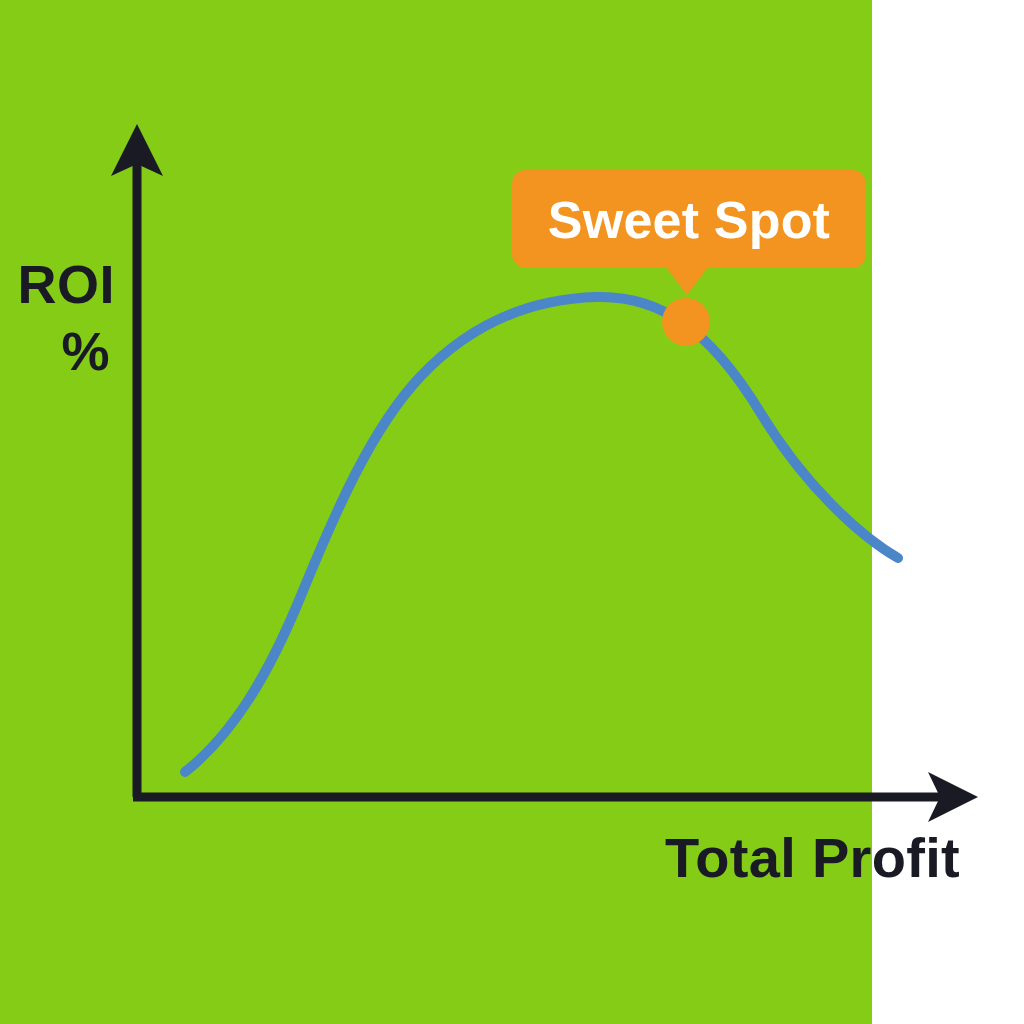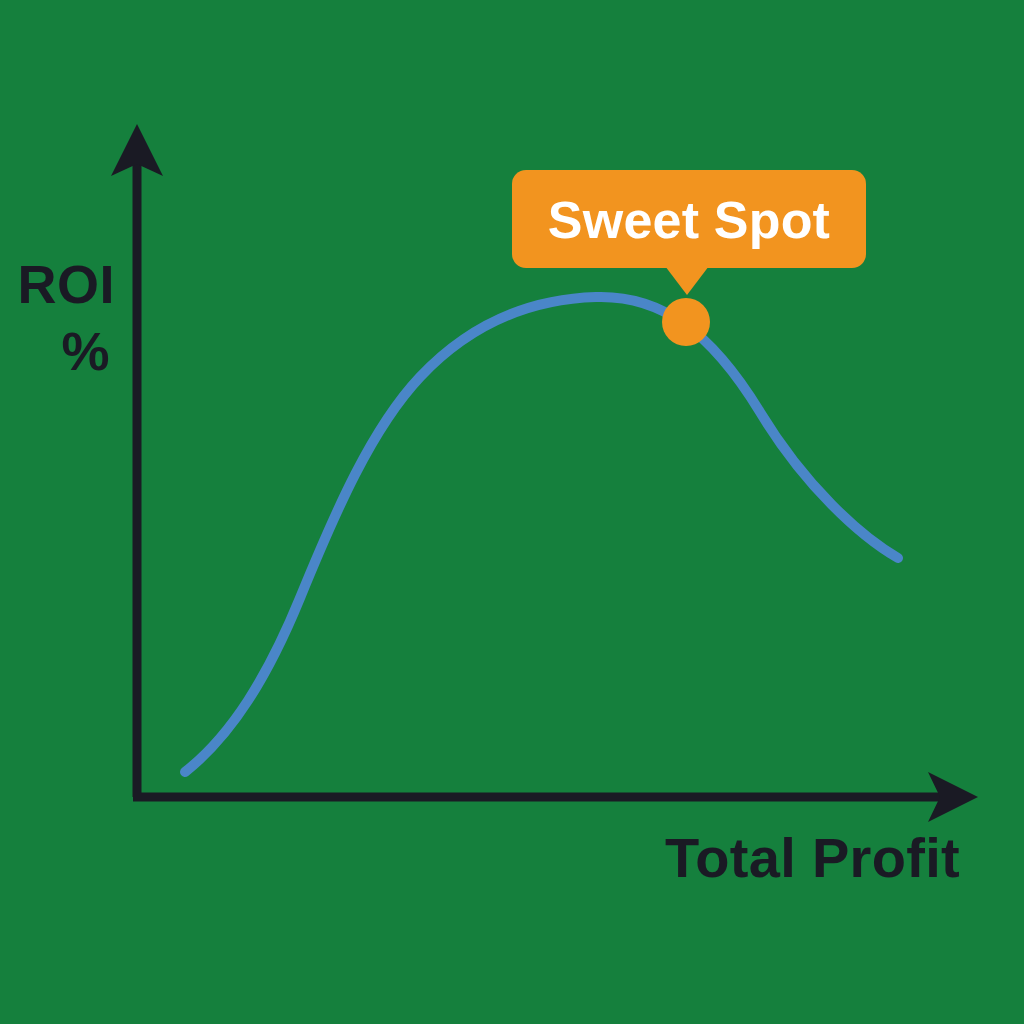--- a/index.html
+++ b/index.html
@@ -9,23 +9,23 @@
     background: #ffffff;
   }
   body {
     width: 1024px;
     height: 1024px;
     overflow: hidden;
     font-family: "Liberation Sans", sans-serif;
   }
   #figure-root {
     position: relative;
-    width: 1024px;
+    width: 872px;
     height: 1024px;
-    background: #15803d;
+    background: #84cc16;
   }
   #chart-svg {
     position: absolute;
     top: 0;
     left: 0;
     width: 1024px;
     height: 1024px;
     display: block;
   }
   .axis-text {

